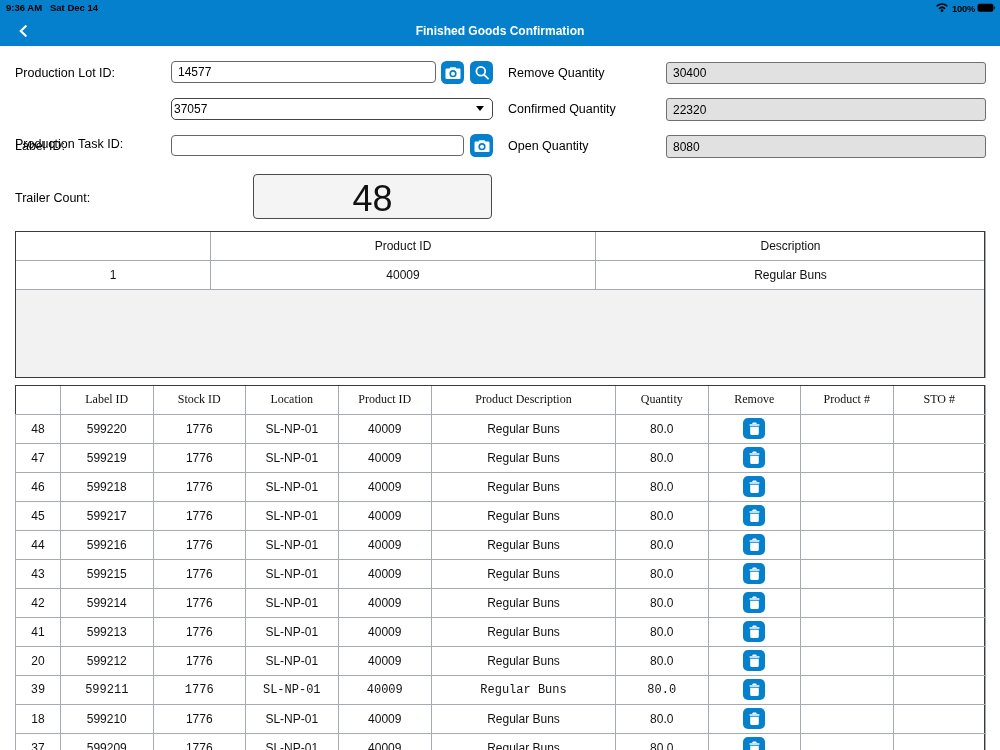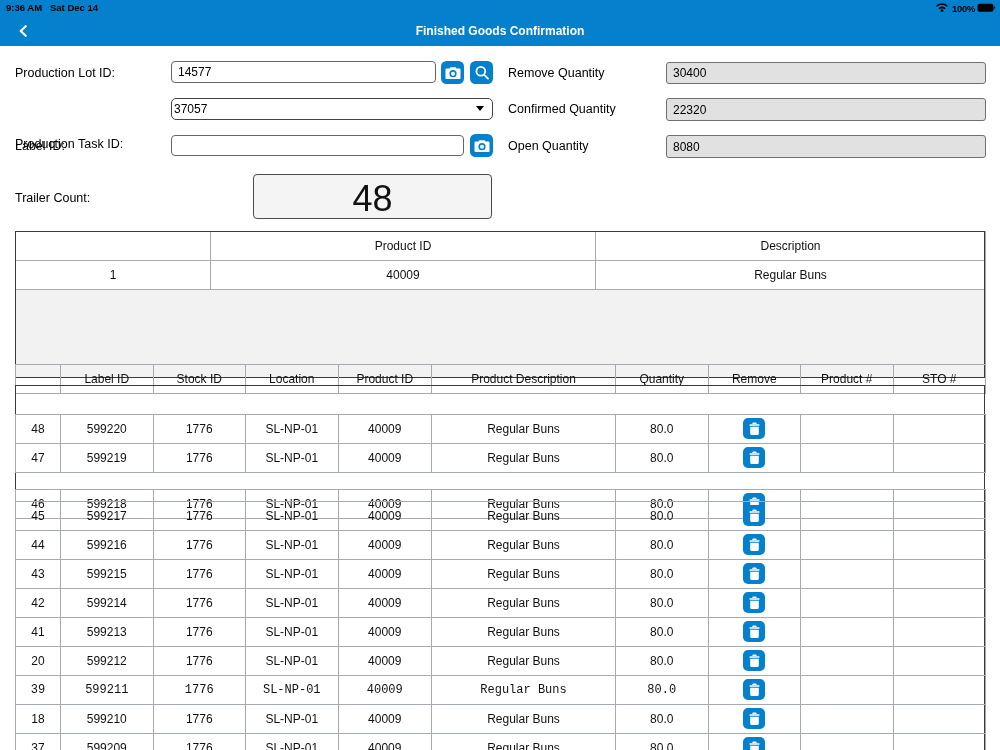--- a/index.html
+++ b/index.html
@@ -102,21 +102,21 @@
         <td>40009</td>
         <td>Regular Buns</td>
       </tr>
   <tr style="height:88px;">
         <td colspan="3" style="background:#f2f2f2;"></td>
       </tr>
 </tbody>
   </table>
 <div class="tframe" style="left:15px; top:231px; width:970px; height:147px; border-radius:0;"></div>
 
-<table class="t2" style="top:364px;">
+<table class="t2" style="top:385px;font-family:Liberation Serif, serif;">
   <colgroup>
     <col style="width:45px">
       <col style="width:92.5px">
       <col style="width:92.5px">
       <col style="width:92.5px">
       <col style="width:93.5px">
       <col style="width:184px">
       <col style="width:92.5px">
       <col style="width:92.5px">
       <col style="width:92.5px">
@@ -204,21 +204,21 @@
               <rect x="1.4" y="2.3" width="10.2" height="1.4" rx="0.7" fill="#fff"></rect>
               <path d="M2.2 4.8 h8.6 v6.6 a1.6 1.6 0 0 1 -1.6 1.6 h-5.4 a1.6 1.6 0 0 1 -1.6 -1.6 z" fill="#fff"></path>
             </svg>
           </div>
         </td>
         <td></td>
         <td></td>
       </tr>
     </tbody>
   </table>
-<table class="t2" style="top:471.5px;margin-top:17px;">
+<table class="t2" style="top:471.5px;">
     <colgroup>
       <col style="width:45px">
       <col style="width:92.5px">
       <col style="width:92.5px">
       <col style="width:92.5px">
       <col style="width:93.5px">
       <col style="width:184px">
       <col style="width:92.5px">
       <col style="width:92.5px">
       <col style="width:92.5px">

